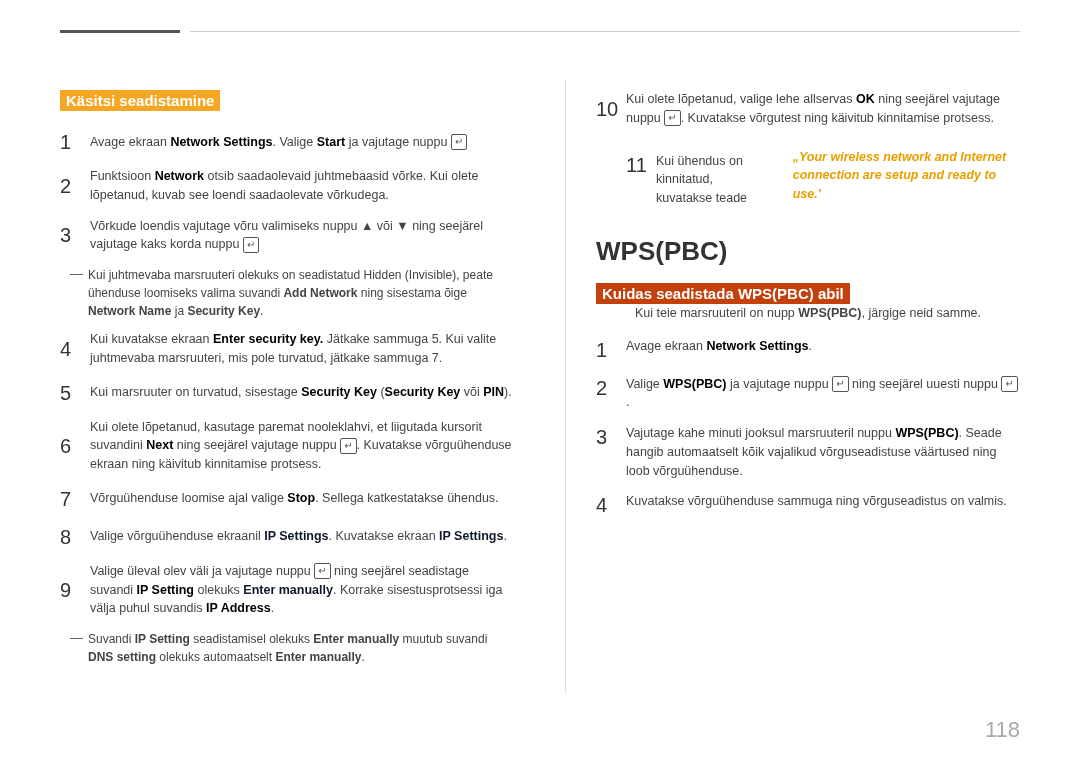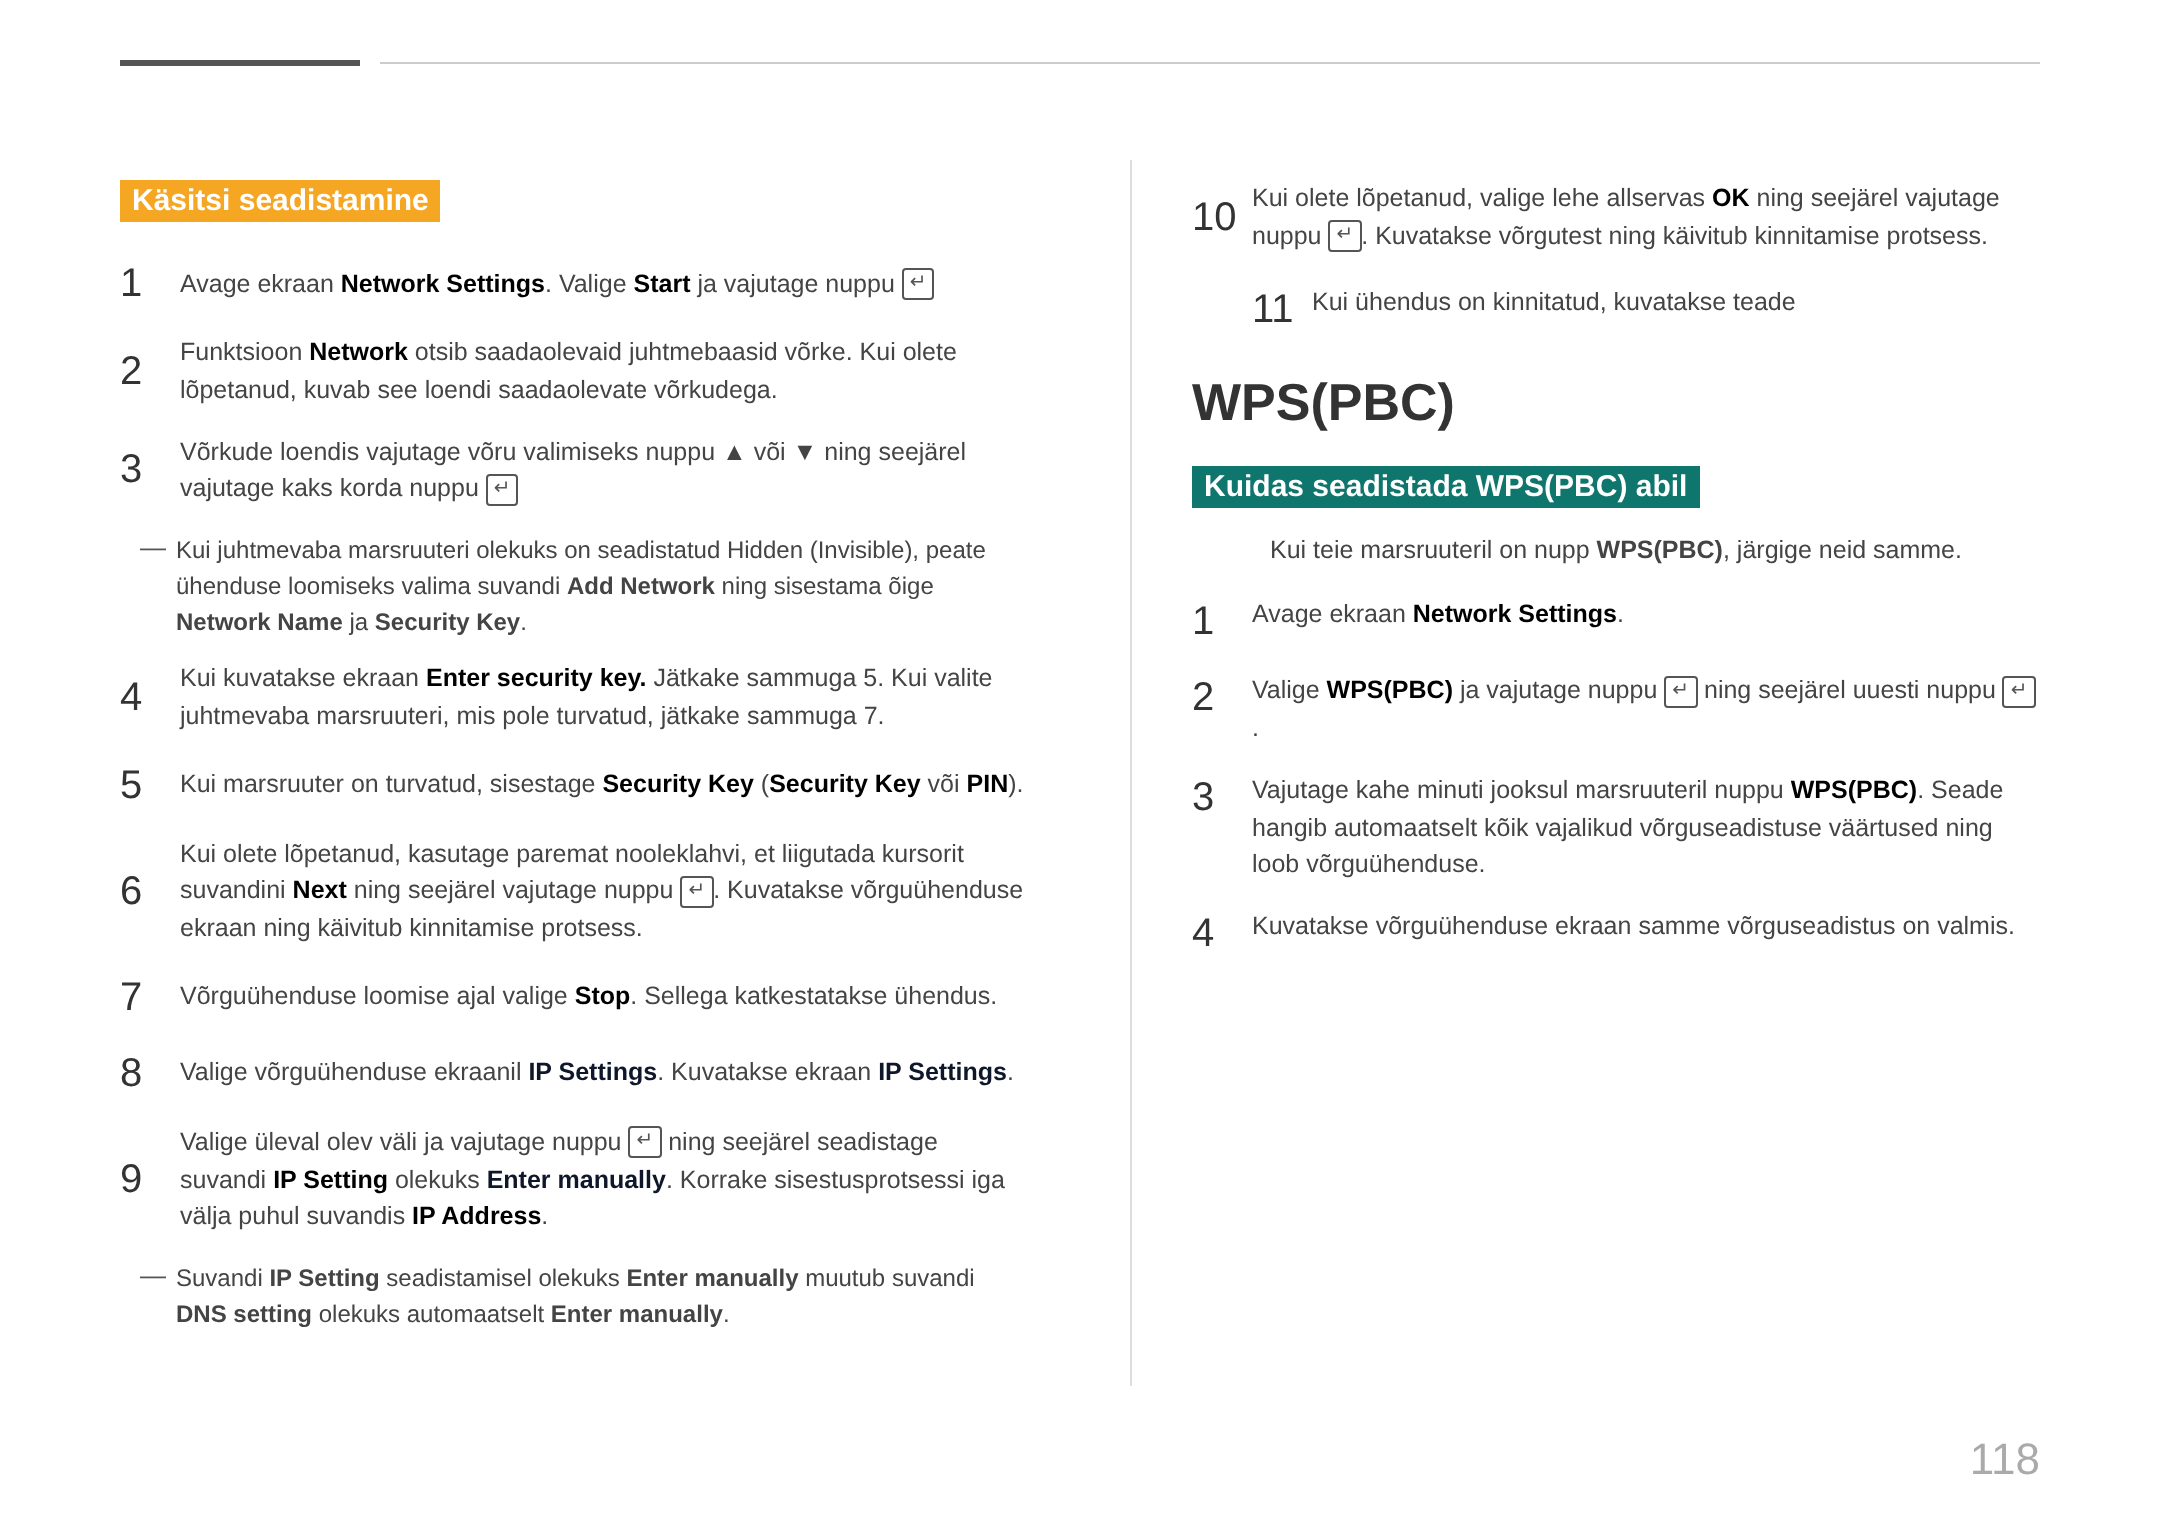--- a/index.html
+++ b/index.html
@@ -128,26 +128,25 @@
     .wps-title {
       font-size: 26px;
       font-weight: bold;
       color: #333;
       margin-bottom: 16px;
       margin-top: 10px;
     }
 
     .section-title-highlight-right {
       display: inline-block;
-      background: #0f766e;
+      background: #c2410c;
       color: #fff;
       font-size: 15px;
       font-weight: bold;
       padding: 2px 6px;
-      margin-bottom: 12px;
     }
 
     .intro-text {
       font-size: 12.5px;
       color: #444;
       margin-bottom: 14px;
       line-height: 1.5;
       text-align: center;
     }
 
@@ -309,20 +308,21 @@
       </div>
 
       
       <div class="step-item" style="margin-bottom:18px; flex-direction:row; padding-left:30px;">
         <div style="display:flex;">
           <span class="step-number">11</span>
           <span class="step-content">
             Kui ühendus on kinnitatud, kuvatakse teade
           </span>
         </div>
+        <div class="quoted-text" style="padding-left:30px;">„Your wireless network and Internet connection are setup and ready to use.'</div>
       </div>
 
       
       <div class="wps-title">WPS(PBC)</div>
 
       
       <div class="section-title-highlight-right">Kuidas seadistada WPS(PBC) abil</div>
 
       
       <p class="intro-text">
@@ -349,21 +349,21 @@
         <li class="right-step-item">
           <span class="step-number">3</span>
           <span class="step-content">
             Vajutage kahe minuti jooksul marsruuteril nuppu <b>WPS(PBC)</b>. Seade hangib automaatselt kõik vajalikud võrguseadistuse väärtused ning loob võrguühenduse.
           </span>
         </li>
 
         <li class="right-step-item">
           <span class="step-number">4</span>
           <span class="step-content">
-            Kuvatakse võrguühenduse ekraan samme võrguseadistus on valmis.
+            Kuvatakse võrguühenduse sammuga ning võrguseadistus on valmis.
           </span>
         </li>
 
       </ul>
     </div>
   </div>
 
   <div class="page-number">118</div>
 
 </div>

